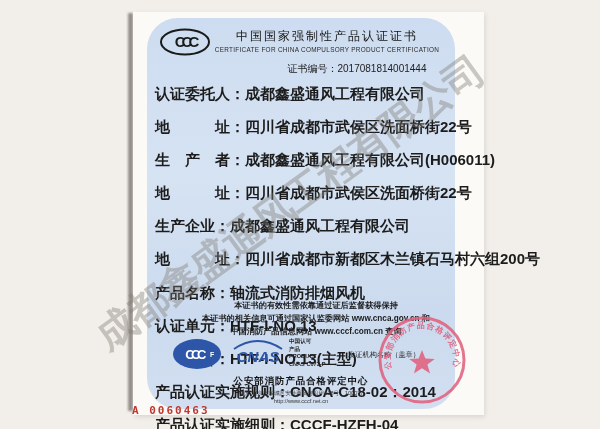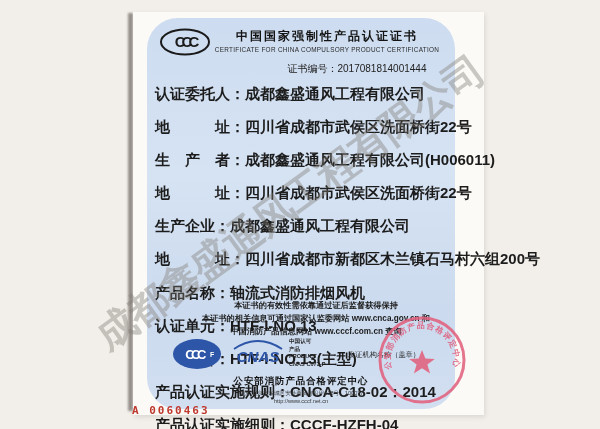--- a/index.html
+++ b/index.html
@@ -17,21 +17,21 @@
     background:#fbfaf7;box-shadow:1px 2px 5px rgba(0,0,0,.10);
   }
   .panel{
     position:absolute;left:14px;top:6px;width:308px;height:391px;
     background:linear-gradient(180deg,#cddcf0 0%,#d6e3f3 40%,#cbdaee 75%,#d2dff1 100%);
     border-radius:31px;
   }
   .ccc-logo{position:absolute;left:12px;top:10px;}
   .title{
     position:absolute;left:55px;top:10px;width:250px;text-align:center;
-    font-size:12px;font-weight:bold;letter-spacing:2px;color:#141414;white-space:nowrap;
+    font-size:12px;font-weight:normal;letter-spacing:2px;color:#141414;white-space:nowrap;
   }
   .subtitle{
     position:absolute;left:45px;top:28px;width:270px;text-align:center;
     font-size:6.4px;color:#2a2a2a;letter-spacing:.3px;white-space:nowrap;
   }
   .cert-no{
     position:absolute;left:110px;top:44px;width:200px;text-align:center;
     font-size:10px;color:#222;white-space:nowrap;
   }
   .body-block{position:absolute;left:8px;top:49px;width:298px;}

